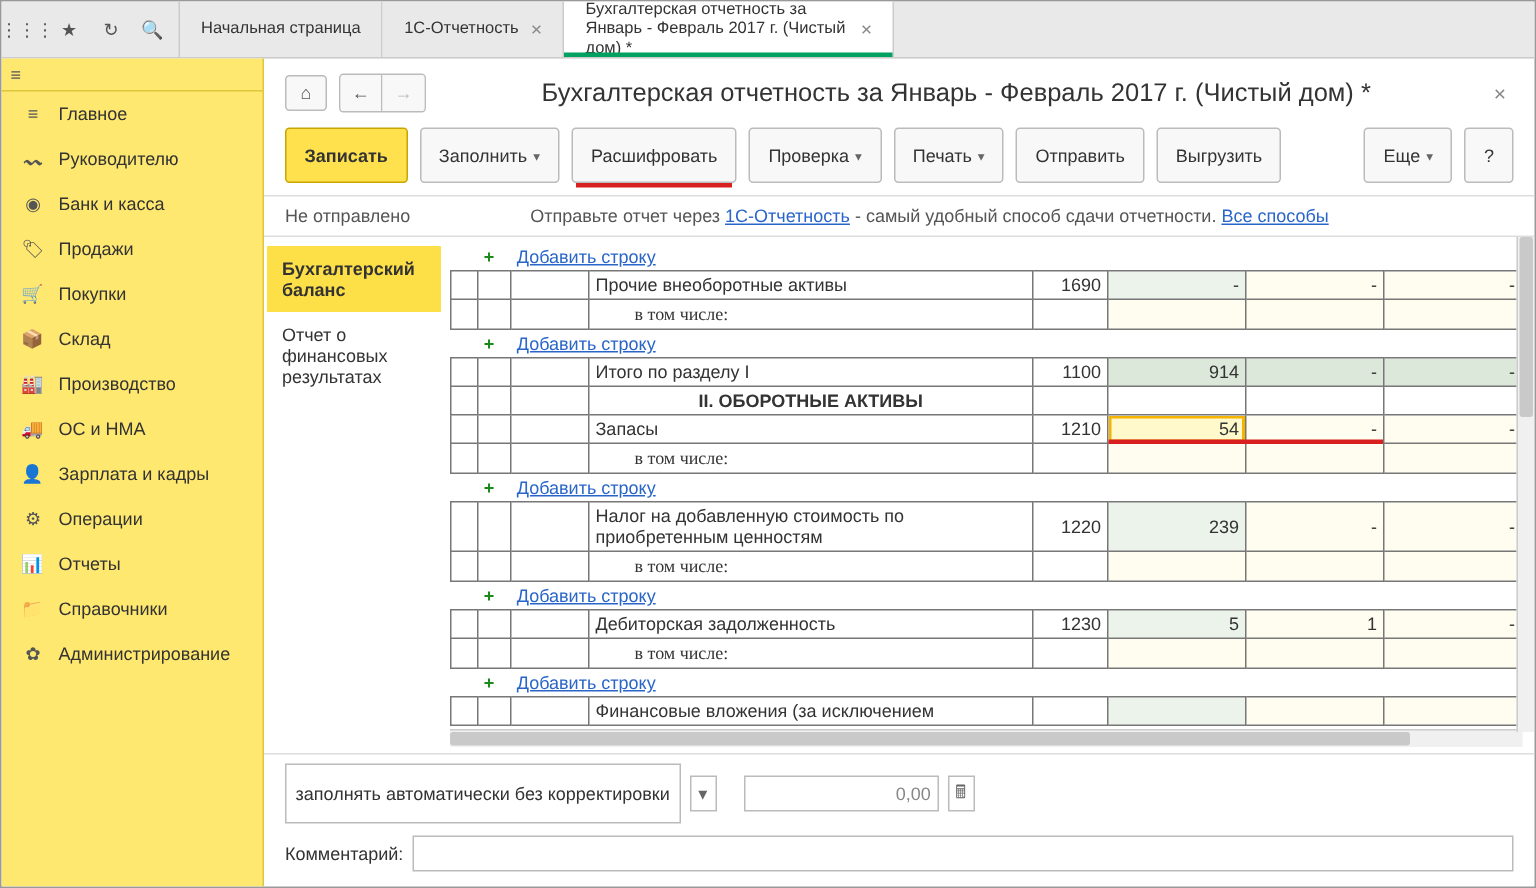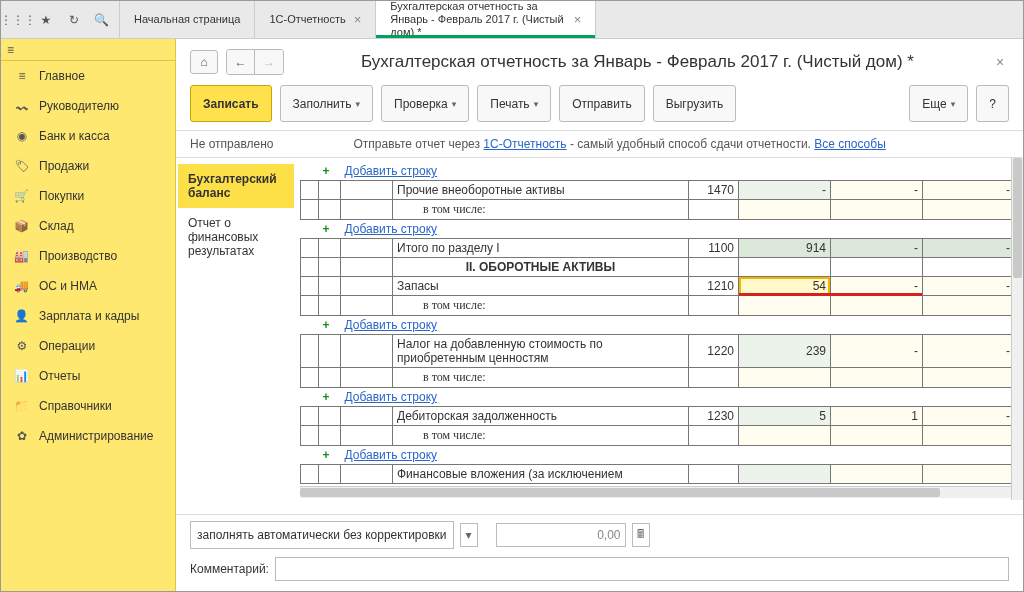--- a/index.html
+++ b/index.html
@@ -59,21 +59,21 @@
   .c-subhdr { font-weight:bold; text-align:center; }
   .c-yel { background:#fffdf0; }
   .c-grn { background:#ecf3eb; }
   .c-grn2 { background:#dce8da; }
   .c-sel { background:#fff9cc; box-shadow:inset 0 0 0 2px #f5b400; }
   .red-under { position:relative; }
   .red-under::after { content:""; position:absolute; left:0; right:-92px; bottom:-1px; height:3px; background:#d82020; z-index:5; }
 
   .footer { padding:6px 14px 10px; display:flex; flex-direction:column; gap:8px; }
   .footer-row { display:flex; align-items:center; gap:6px; }
-  .select-like { height:28px; border:1px solid #bbb; background:#fff; padding:0 6px; display:flex; align-items:center; min-width:260px; }
+  .select-like { height:40px; border:1px solid #bbb; background:#fff; padding:0 6px; display:flex; align-items:center; min-width:260px; }
   .numbox { height:24px; width:130px; border:1px solid #bbb; background:#fff; text-align:right; padding:0 4px; display:flex; align-items:center; justify-content:flex-end; color:#888; }
   .spin { width:18px; height:24px; border:1px solid #bbb; display:flex; align-items:center; justify-content:center; color:#666; cursor:pointer; }
   .commentbox { flex:1; height:24px; border:1px solid #bbb; background:#fff; }
 
   .scrollbar-v { position:absolute; top:0; right:0; bottom:14px; width:12px; background:#f0f0f0; border-left:1px solid #ccc; }
   .scrollbar-v .thumb { position:absolute; left:1px; right:1px; top:0; height:120px; background:#c9c9c9; border-radius:2px; }
   .scrollbar-h { height:12px; background:#f0f0f0; border-top:1px solid #ccc; margin-top:2px; position:relative; }
   .scrollbar-h .thumb { position:absolute; top:1px; bottom:1px; left:0; width:640px; background:#c9c9c9; border-radius:2px; }
 </style>
 </head>
@@ -171,20 +171,23 @@
         <div class="close-x">×</div>
       </div>
 
       <div class="toolbar">
         <div class="btn primary">
             <span>Записать</span>
           </div>
         <div class="btn">
             <span>Заполнить</span>
             <span class="caret">▾</span>
+          </div>
+        <div class="btn underlined">
+            <span>Расшифровать</span>
           </div>
         <div class="btn">
             <span>Проверка</span>
             <span class="caret">▾</span>
           </div>
         <div class="btn">
             <span>Печать</span>
             <span class="caret">▾</span>
           </div>
         <div class="btn">
@@ -234,21 +237,21 @@
                 <tr>
                   <td style="border:none"></td>
                   <td style="border:none"><span class="plus">+</span></td>
                   <td colspan="6" style="border:none"><span class="addrow">Добавить строку</span></td>
                 </tr>
             <tr>
                   <td></td>
                   <td></td>
                   <td></td>
                   <td>Прочие внеоборотные активы</td>
-                  <td class="num">1470</td>
+                  <td class="num">1690</td>
                   <td class="num c-grn">-</td>
                   <td class="num c-yel">-</td>
                   <td class="num c-yel">-</td>
                 </tr>
             <tr>
                   <td></td>
                   <td></td>
                   <td></td>
                   <td class="c-indent">в том числе:</td>
                   <td></td>

